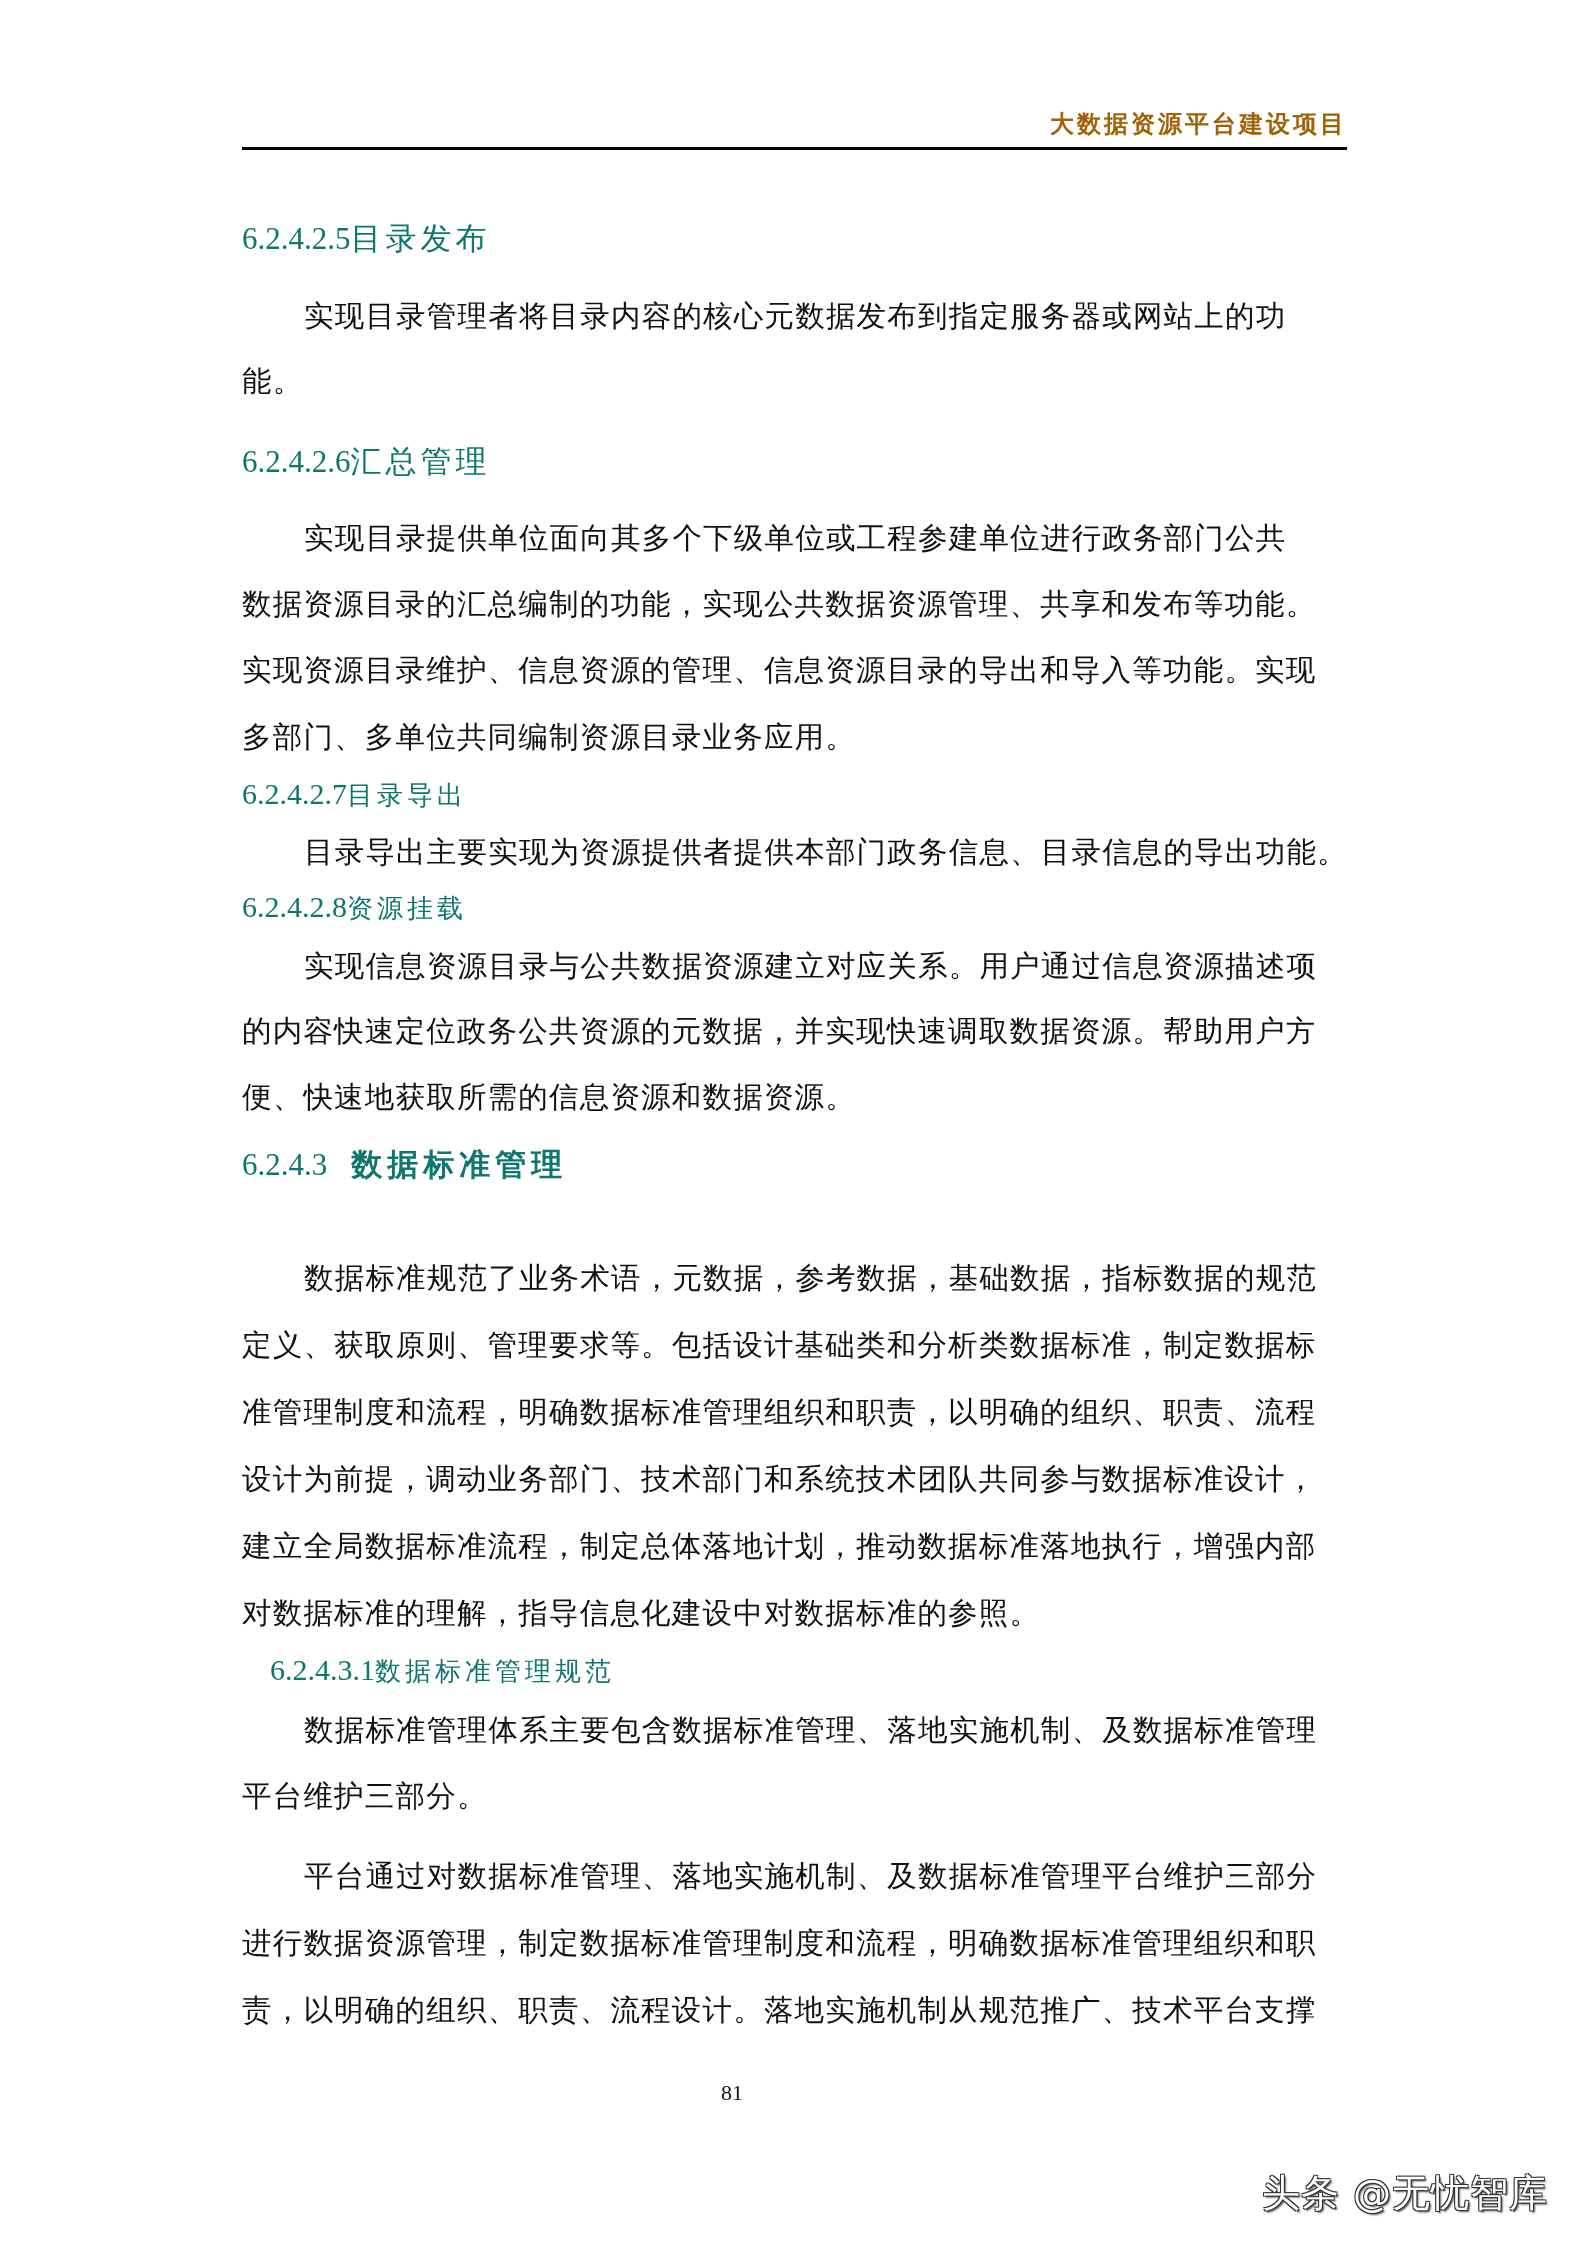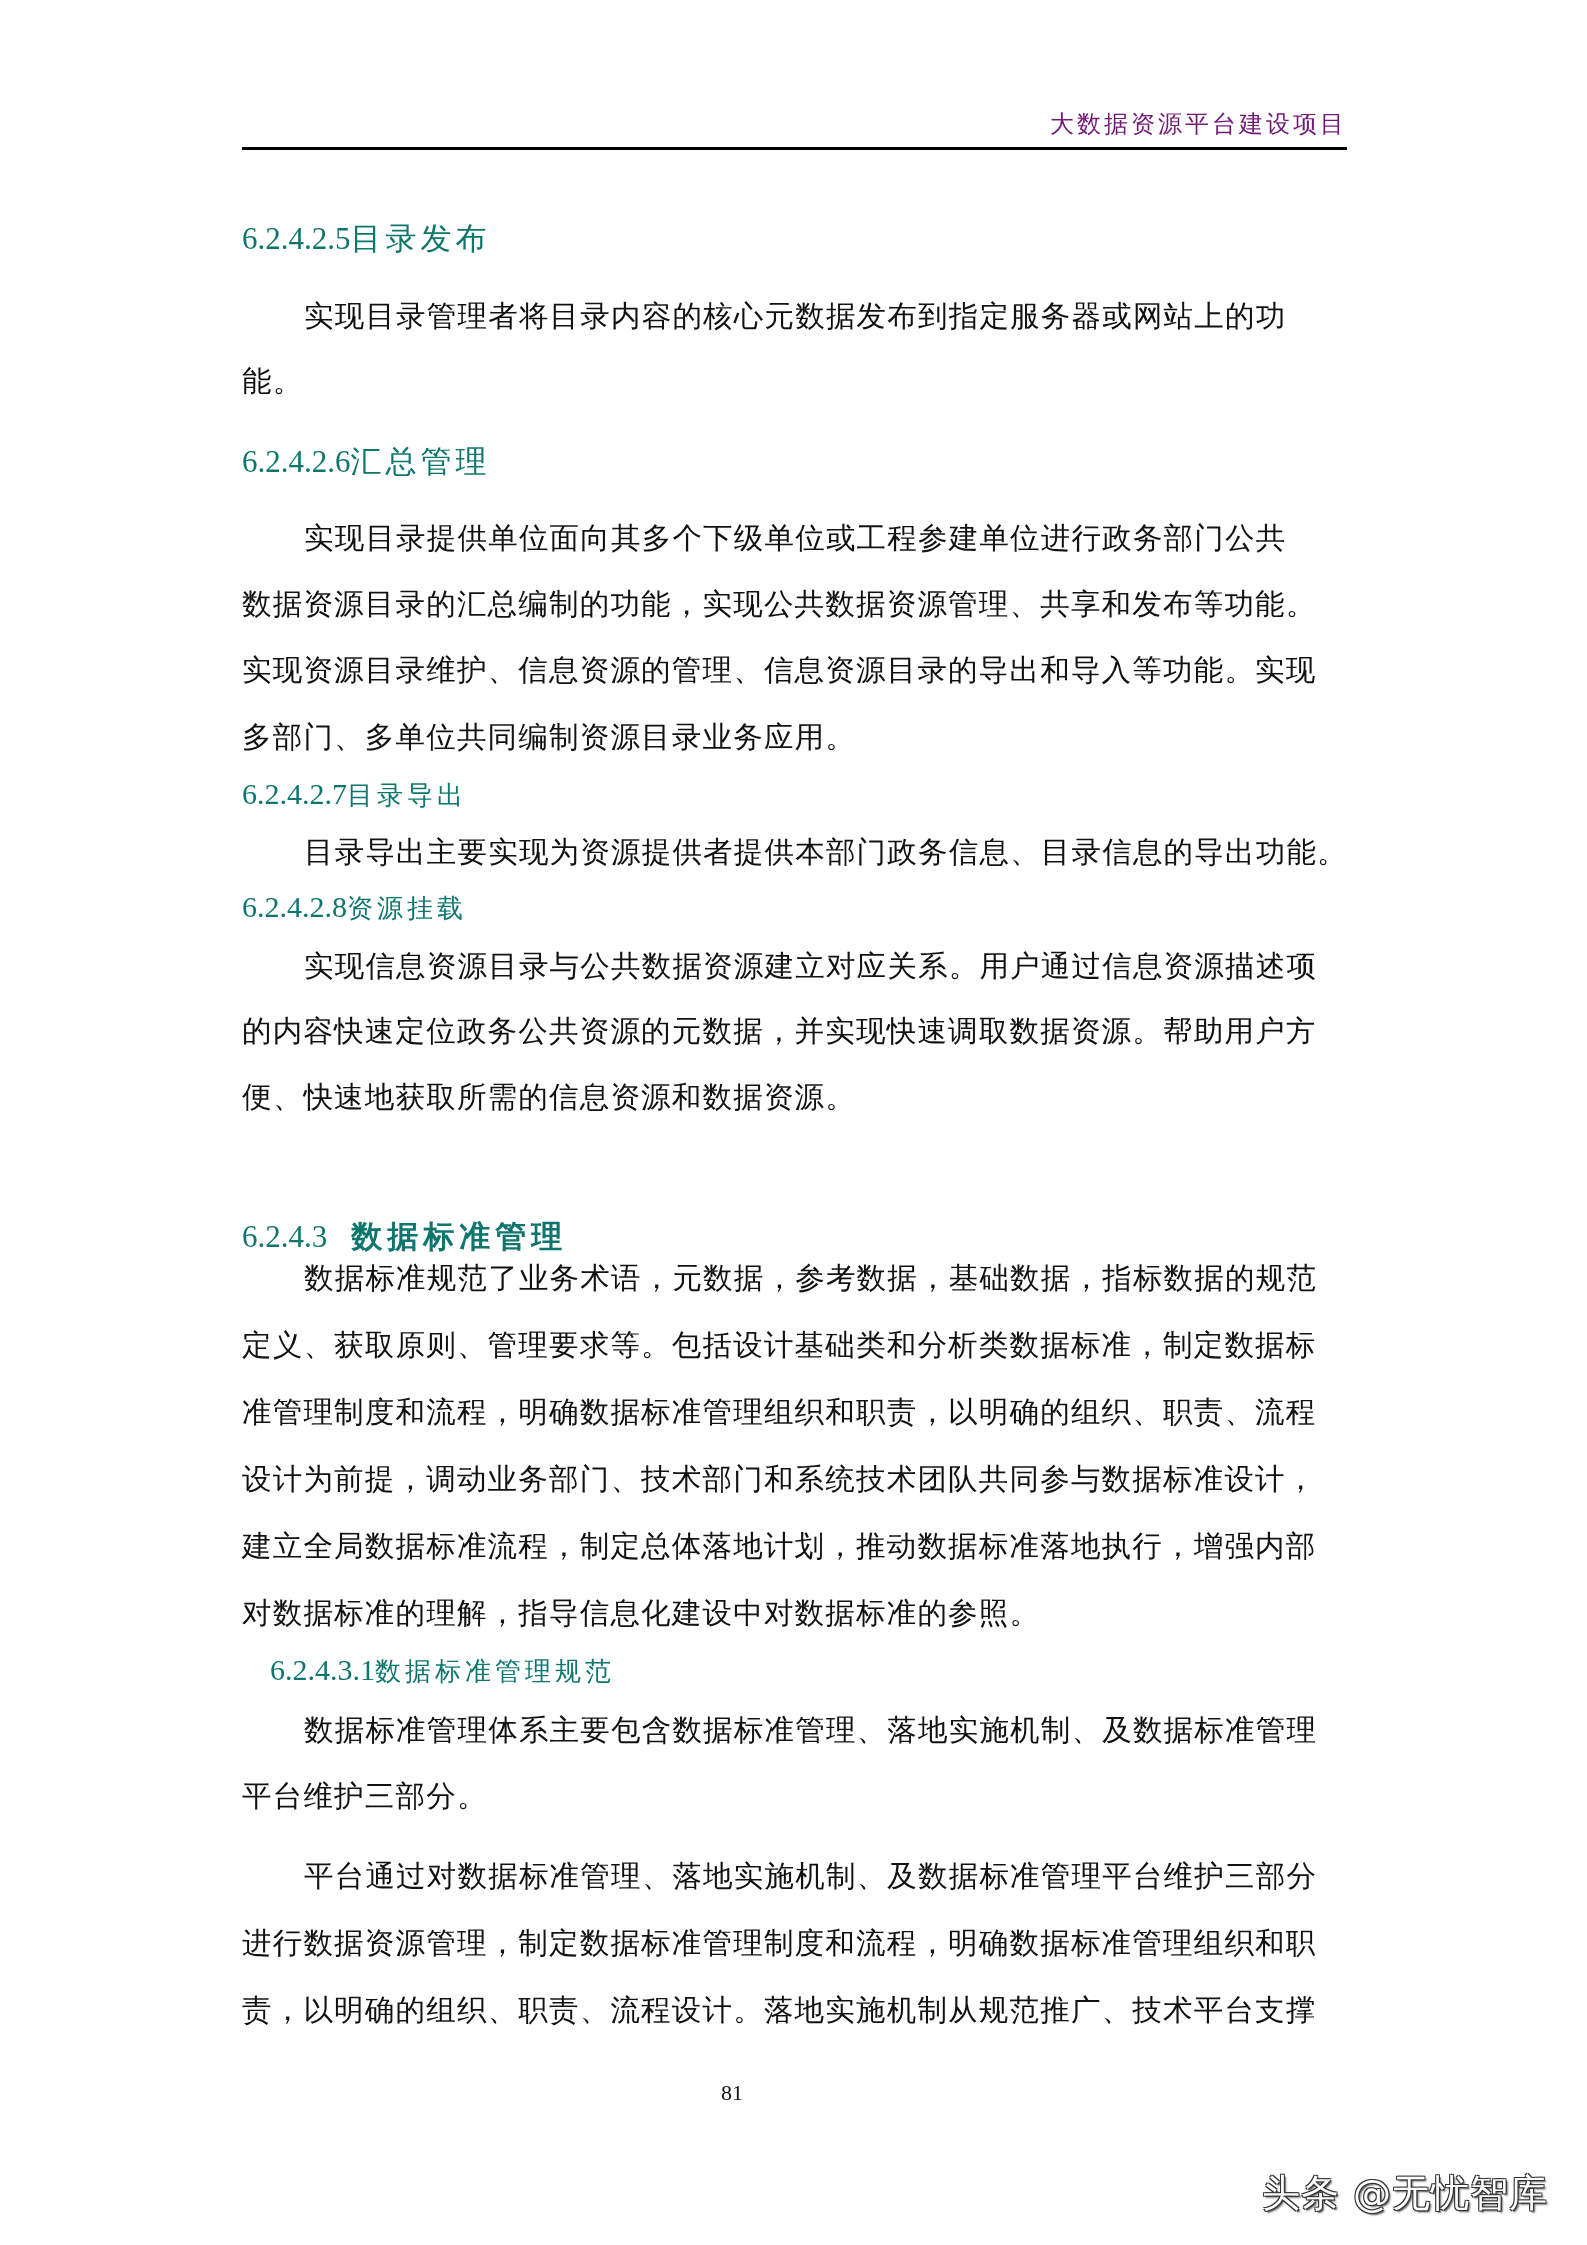--- a/index.html
+++ b/index.html
@@ -1,21 +1,21 @@
 <!DOCTYPE html>
 <html><head>
 <meta charset="utf-8">
 <style>
   html, body { margin: 0; padding: 0; background: #ffffff; }
   body { width: 1587px; height: 2245px; position: relative; overflow: hidden;
          font-family: "DejaVu Serif", "Liberation Serif", serif; color: #111; }
   .page { position: absolute; left: 0; top: 0; width: 1587px; height: 2245px; background: #fff; }
   .running-header { position: absolute; left: 242px; width: 1105px; top: 108px; height: 40px;
                     text-align: right; font-family: "DejaVu Sans", "Liberation Sans", sans-serif;
-                    font-size: 24px; letter-spacing: 3px; color: #701a75; }
+                    font-size: 24px; letter-spacing: 3px; color: #a16207; font-weight: bold; }
   .header-rule { position: absolute; left: 242px; width: 1105px; top: 147px; height: 3px; background: #000; }
   .content { position: absolute; left: 242px; width: 1110px; top: 0; }
   .h { position: absolute; left: 0; white-space: nowrap; color: #0f766e; }
   .h .num { font-family: "Liberation Serif", "DejaVu Serif", serif; }
   .h .ttl { font-family: "DejaVu Sans", "Liberation Sans", sans-serif; font-weight: normal; letter-spacing: 4px; }
   .h5 { font-size: 31px; }
   .h6 { font-size: 26px; }
   .h4 { font-size: 31px; }
   .h4 .ttl { font-weight: bold; letter-spacing: 5px; margin-left: 24px; font-family: "DejaVu Serif", "Liberation Serif", serif; }
   .line { position: absolute; left: 0; white-space: nowrap; font-size: 29.5px; letter-spacing: 1.2px;
@@ -56,21 +56,21 @@
     </div>
     <div class="line indent" style="top:833px;">目录导出主要实现为资源提供者提供本部门政务信息、目录信息的导出功能。</div>
 
     <div class="h h6" style="top:890px;">
       <span class="num" style="font-size:30px;">6.2.4.2.8</span><span class="ttl">资源挂载</span>
     </div>
     <div class="line indent" style="top:947px;">实现信息资源目录与公共数据资源建立对应关系。用户通过信息资源描述项</div>
     <div class="line" style="top:1012px;">的内容快速定位政务公共资源的元数据，并实现快速调取数据资源。帮助用户方</div>
     <div class="line" style="top:1078px;">便、快速地获取所需的信息资源和数据资源。</div>
 
-    <div class="h h4" style="top:1216px;">
+    <div class="h h4" style="top:1144px;">
       <span class="num">6.2.4.3</span><span class="ttl">数据标准管理</span>
     </div>
     <div class="line indent" style="top:1259px;">数据标准规范了业务术语，元数据，参考数据，基础数据，指标数据的规范</div>
     <div class="line" style="top:1326px;">定义、获取原则、管理要求等。包括设计基础类和分析类数据标准，制定数据标</div>
     <div class="line" style="top:1393px;">准管理制度和流程，明确数据标准管理组织和职责，以明确的组织、职责、流程</div>
     <div class="line" style="top:1460px;">设计为前提，调动业务部门、技术部门和系统技术团队共同参与数据标准设计，</div>
     <div class="line" style="top:1527px;">建立全局数据标准流程，制定总体落地计划，推动数据标准落地执行，增强内部</div>
     <div class="line" style="top:1594px;">对数据标准的理解，指导信息化建设中对数据标准的参照。</div>
 
     <div class="h h6" style="top:1653px;margin-left:28px;">

